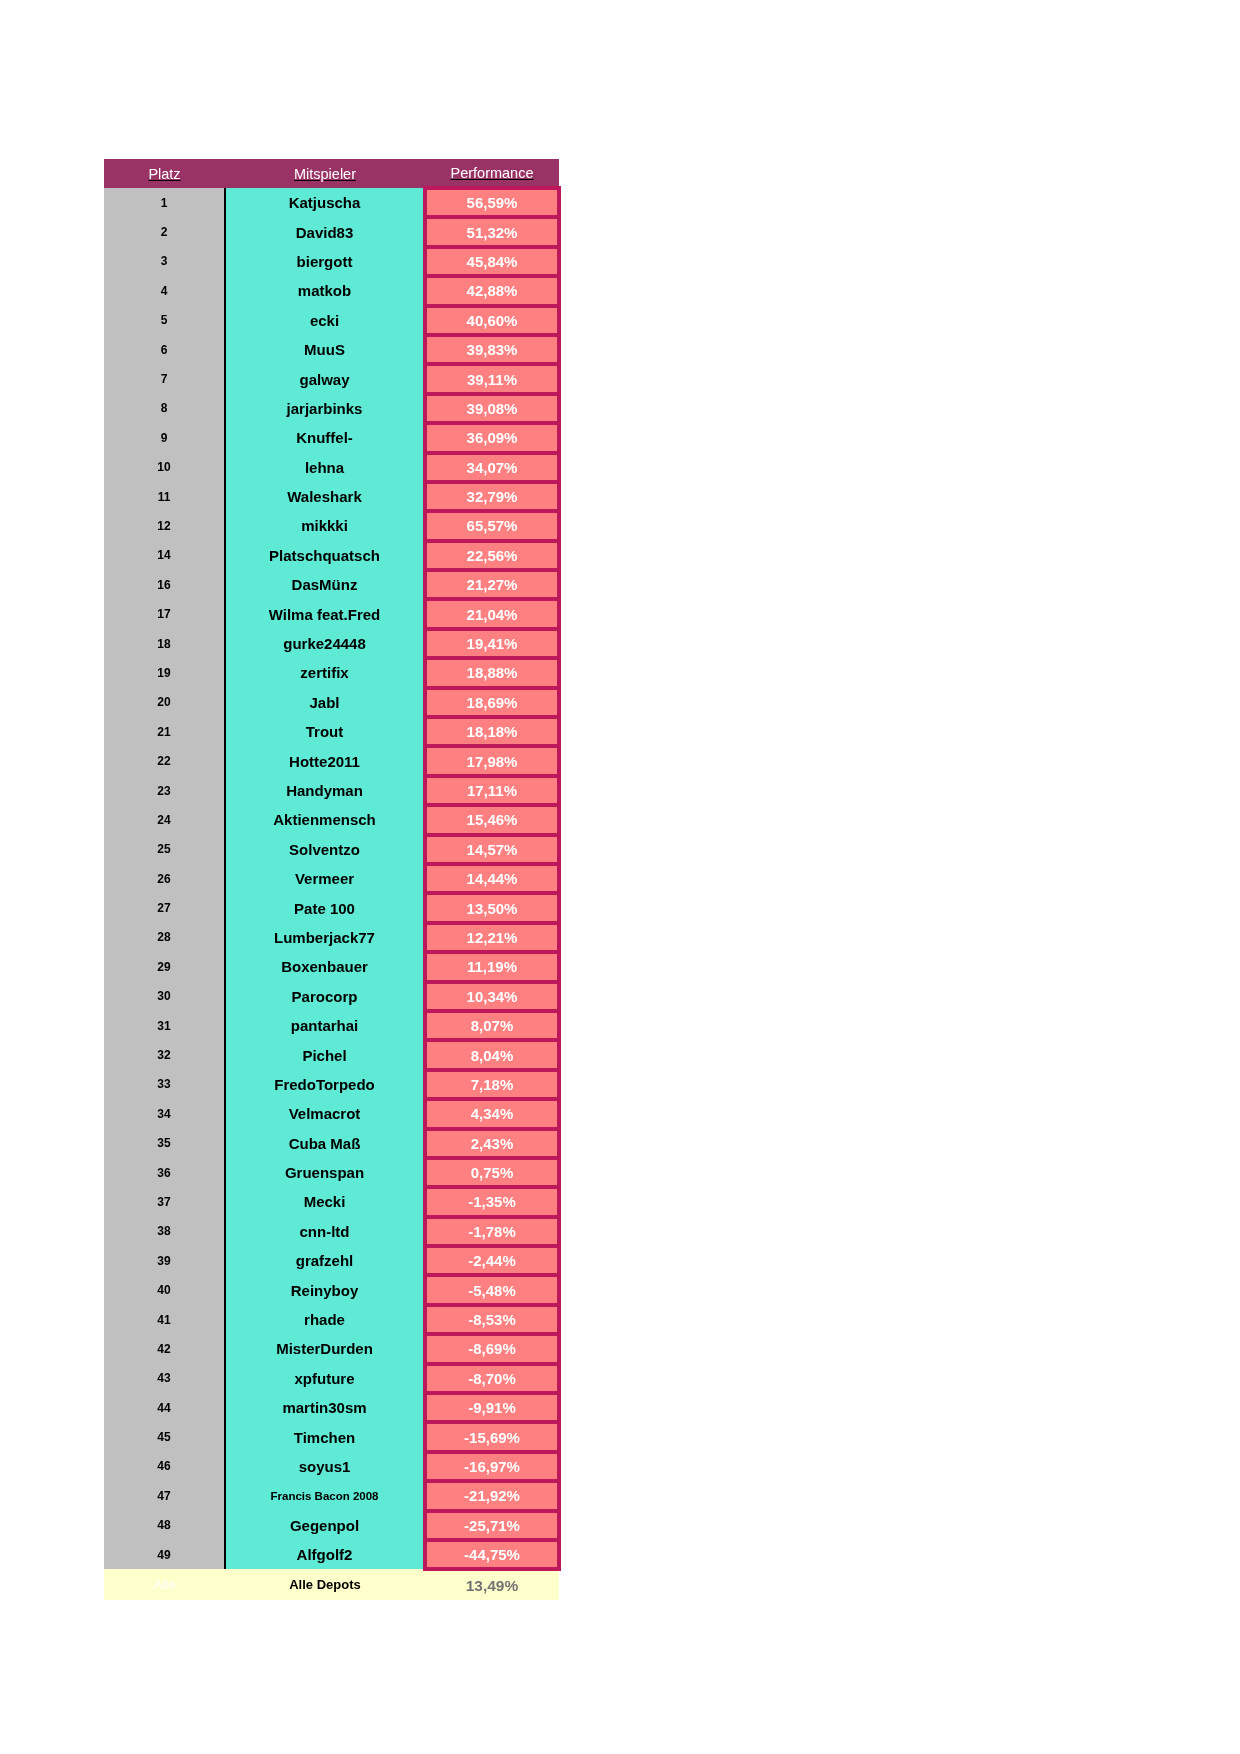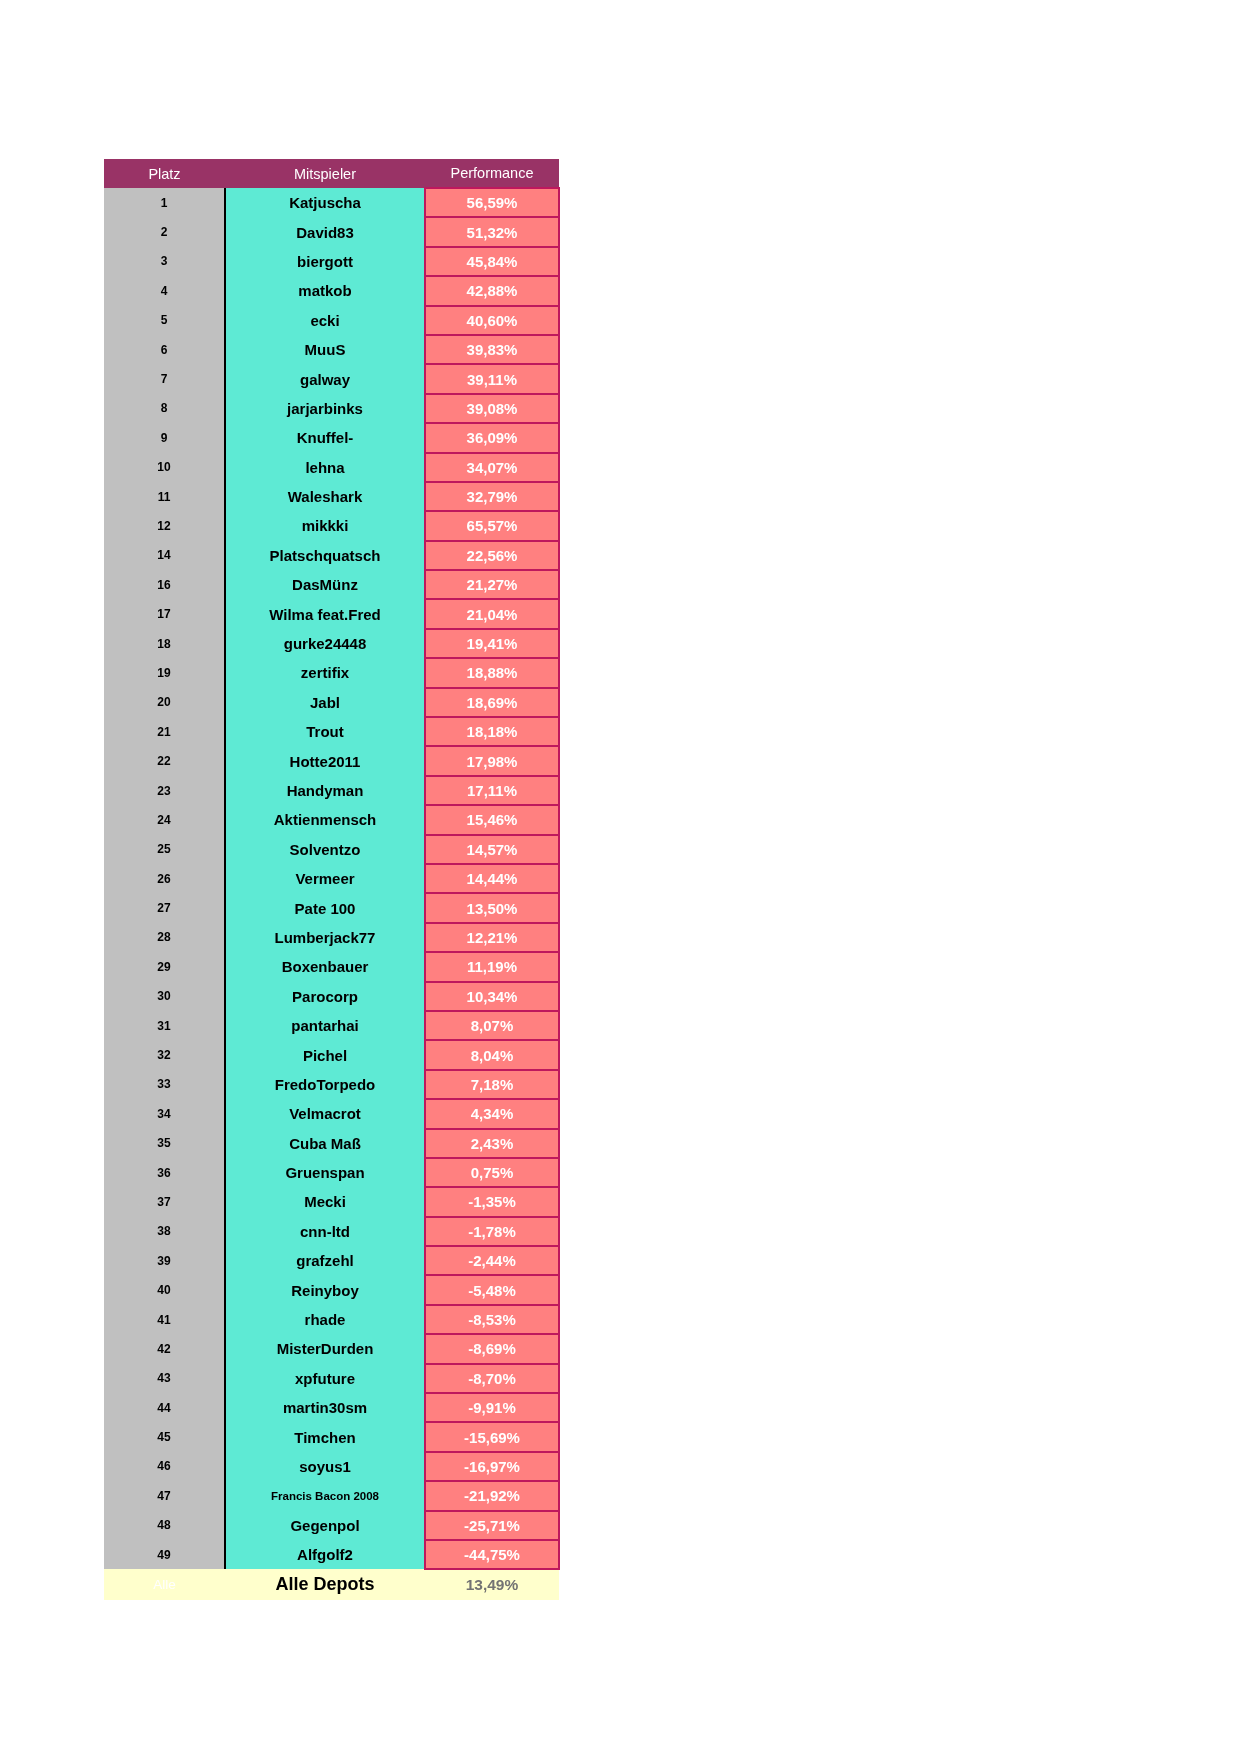--- a/index.html
+++ b/index.html
@@ -21,21 +21,21 @@
     top: 159px;
     width: 455px;
     border-collapse: collapse;
     table-layout: fixed;
   }
   col.c-platz { width: 121px; }
   col.c-name  { width: 200px; }
   col.c-perf  { width: 134px; }
 
   tr { height: 29.4px; }
-  tr.header-row { height: 29px; }
+  tr.header-row { height: 29px; text-decoration: underline; }
   tr.total-row { height: 31px; }
 
   th, td {
     padding: 0;
     text-align: center;
     vertical-align: middle;
     overflow: hidden;
     white-space: nowrap;
   }
   th {
@@ -56,36 +56,36 @@
     font-weight: bold;
     font-size: 15px;
     border-left: 2px solid #000000;
   }
   td.name.small { font-size: 11.5px; }
   td.perf {
     background: var(--perf-bg, #ff8080);
     color: var(--perf-text, #ffffff);
     font-weight: bold;
     font-size: 15px;
-    border: 2px solid #be185d;
+    border: 4px solid #be185d;
   }
   tr.total-row td {
     background: var(--total-bg, #ffffcc);
     border: none;
   }
   tr.total-row td.platz {
     color: var(--total-platz-text, #ffffff);
     font-weight: normal;
     font-size: 13.5px;
   }
   tr.total-row td.name {
     border-left: none;
     color: #000000;
     font-weight: bold;
-    font-size: 18px;
+    font-size: 13px;
   }
   tr.total-row td.perf {
     color: #737373;
     font-weight: bold;
     font-size: 15.5px;
   }
 </style>
 </head>
 <body>
 

